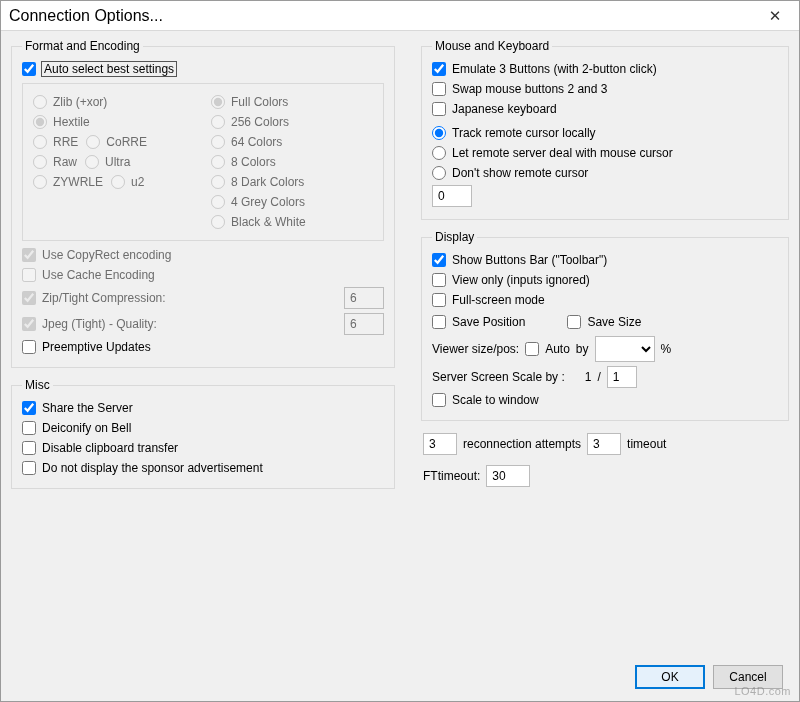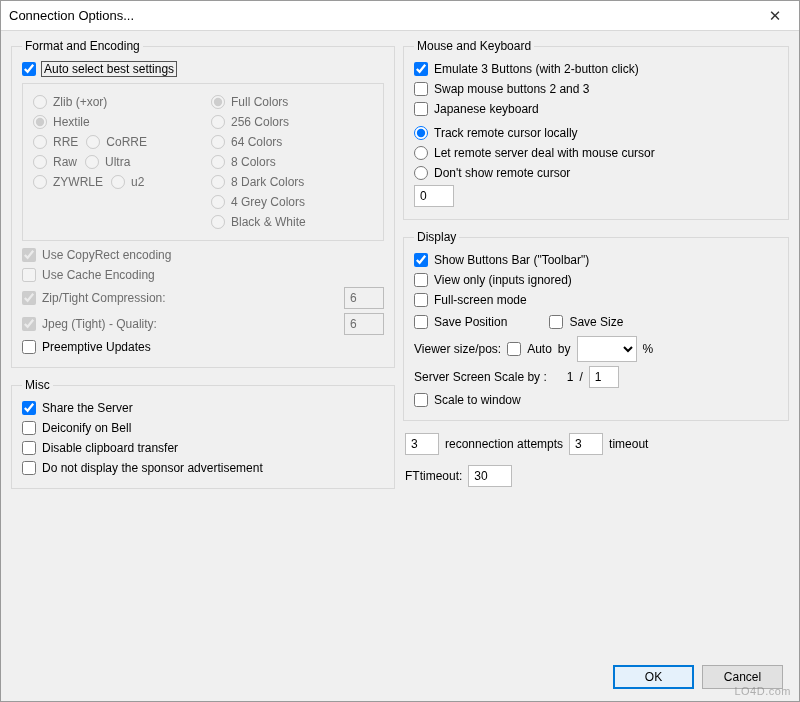--- a/index.html
+++ b/index.html
@@ -17,33 +17,33 @@
     display: flex; flex-direction: column;
     position: relative;
   }
   .titlebar {
     height: 30px;
     background: #fff;
     border-bottom: 1px solid #d9d9d9;
     display: flex; align-items: center;
     padding: 0 2px 0 8px;
   }
-  .titlebar .title { flex: 1; font-size: 13px; }
+  .titlebar .title { flex: 1; font-size: 16px; }
   .titlebar .close {
     width: 44px; height: 28px;
     display: flex; align-items: center; justify-content: center;
     font-size: 15px;
     color: #333;
     cursor: default;
   }
   .content {
     flex: 1;
     padding: 4px 10px 10px 10px;
     display: flex;
-    gap: 8px;
+    gap: 26px;
     position: relative;
     justify-content: center;
   }
   .col { display: flex; flex-direction: column; }
   .col-left { width: 384px; }
   .col-right { flex: 1; }
   fieldset.group {
     border: 1px solid #d9d9d9;
     margin: 4px 0 6px 0;
     padding: 6px 10px 10px 10px;
@@ -91,21 +91,21 @@
     background: #fff;
     font-family: inherit; font-size: 12px;
     padding: 12px 2px;
   }
   .footer {
     position: absolute;
     right: 16px; bottom: 12px;
     display: flex; gap: 8px;
   }
   button.btn {
-    width: 81px; height: 24px;
+    width: 70px; height: 24px;
     border: 1px solid #adadad;
     background: #e1e1e1;
     font-family: inherit; font-size: 12px;
     cursor: default;
   }
   button.btn.primary {
     border: 2px solid #0078d7;
     background: #e5f1fb;
   }
   .sp { height: 4px; }

